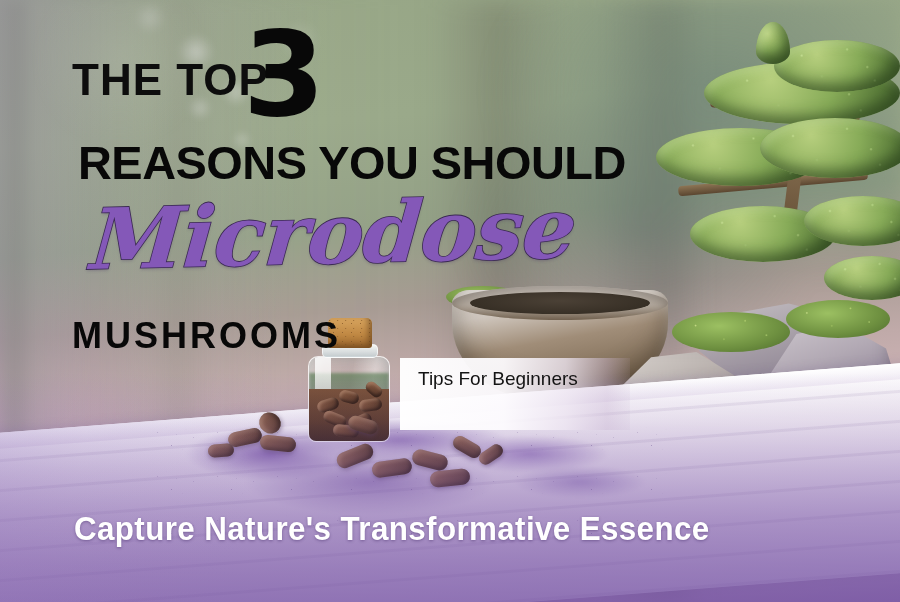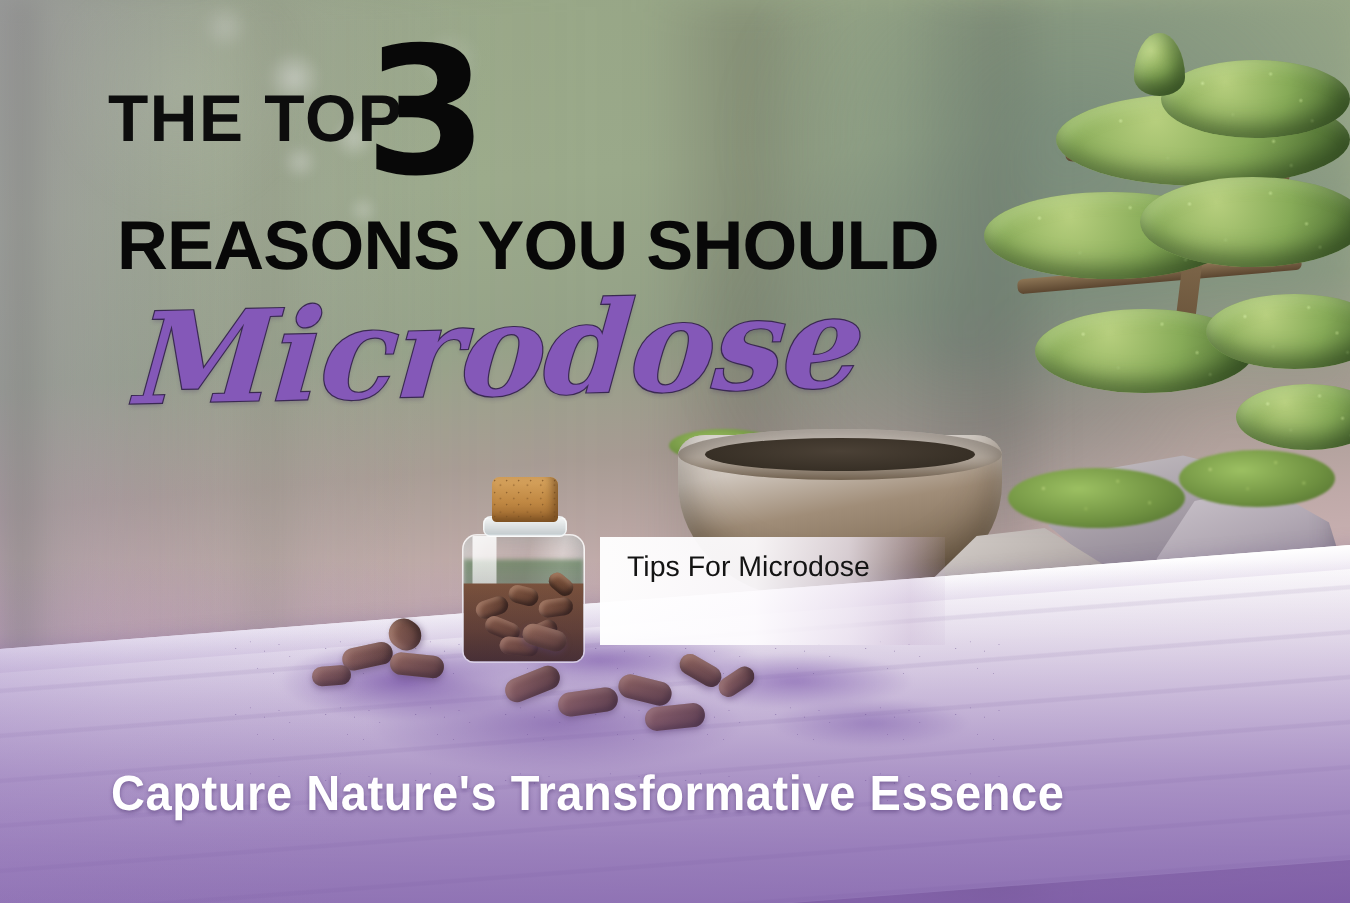--- a/index.html
+++ b/index.html
@@ -418,21 +418,22 @@
   <span class="cap cap-out" style="left:348px;top:418px;width:30px;height:14px;transform:rotate(16deg);"></span>
   <span class="cap cap-out" style="left:208px;top:444px;width:26px;height:13px;transform:rotate(-4deg);"></span>
 
   <div class="layer" id="purple-overlay"></div>
   <div class="layer" id="purple-left"></div>
 
   <div id="the-top">THE TOP</div>
   <div id="big-three">3</div>
   <div id="reasons">REASONS YOU SHOULD</div>
   <div id="microdose">Microdose</div>
+  <div id="mushrooms">MUSHROOMS</div>
 
   <div id="tips-band"></div>
   <div id="tips-text">
-    <div>Tips For Microdose</div>
+    <div>Tips For Beginners</div>
   </div>
 
   <div id="tagline">Capture Nature's Transformative Essence</div>
 
 </div>
 
 </body></html>

